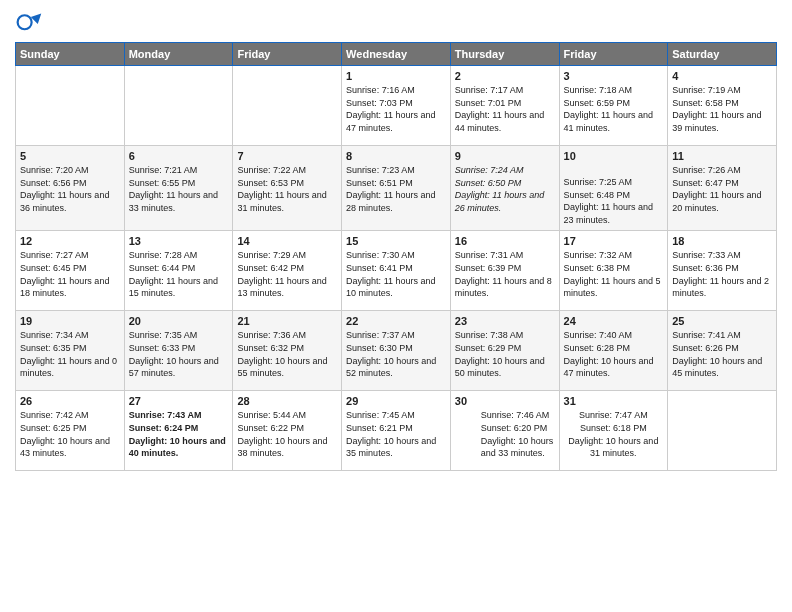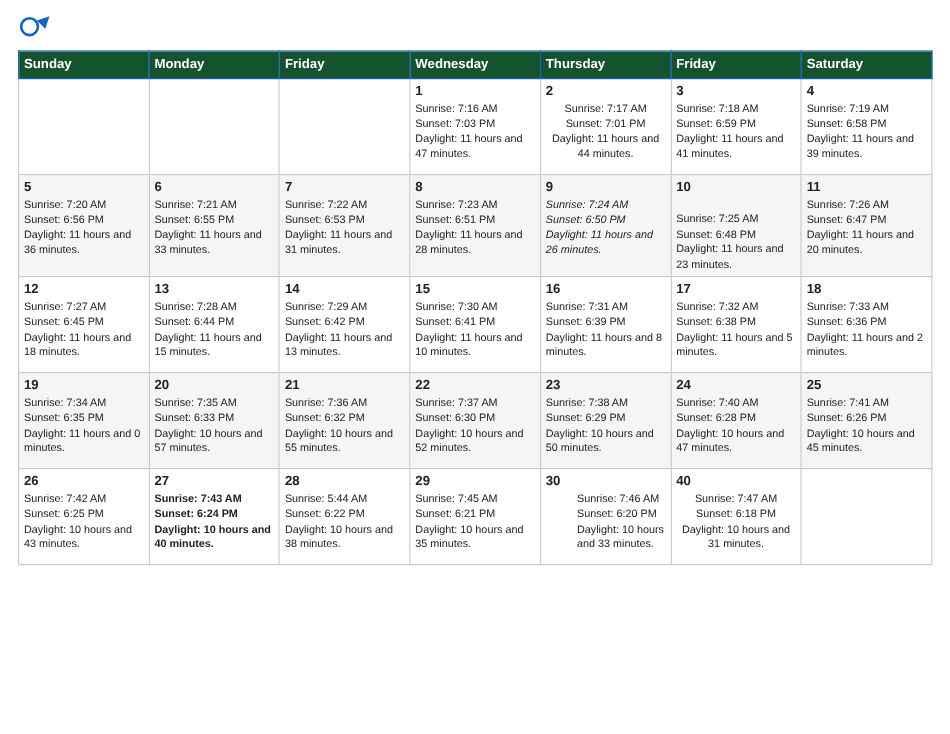--- a/index.html
+++ b/index.html
@@ -48,21 +48,21 @@
     .subtitle {
       font-size: 13px;
       color: #333;
     }
     table {
       width: 100%;
       border-collapse: collapse;
       table-layout: fixed;
     }
     thead tr th {
-      background-color: #14532d;
+      background-color: #737373;
       color: #fff;
       font-size: 11px;
       font-weight: bold;
       padding: 5px 4px;
       text-align: left;
       border: 1px solid #1565c0;
     }
     tbody tr td {
       border: 1px solid #ccc;
       vertical-align: top;
@@ -129,21 +129,21 @@
           <td class="empty-cell"></td>
           <td class="empty-cell"></td>
           <td>
             <span class="day-num">1</span>
             <div class="cell-text" style="white-space: pre-line;">Sunrise: 7:16 AM
 Sunset: 7:03 PM
 Daylight: 11 hours and 47 minutes.</div>
           </td>
           <td>
             <span class="day-num">2</span>
-            <div class="cell-text" style="white-space: pre-line; text-align: center;">Sunrise: 7:17 AM
+            <div class="cell-text" style="white-space: pre-line;">Sunrise: 7:17 AM
 Sunset: 7:01 PM
 Daylight: 11 hours and 44 minutes.</div>
           </td>
           <td>
             <span class="day-num">3</span>
             <div class="cell-text" style="white-space: pre-line;">Sunrise: 7:18 AM
 Sunset: 6:59 PM
 Daylight: 11 hours and 41 minutes.</div>
           </td>
           <td>
@@ -310,21 +310,21 @@
 Sunset: 6:21 PM
 Daylight: 10 hours and 35 minutes.</div>
           </td>
           <td>
             <span class="day-num">30</span>
             <div class="cell-text" style="white-space: pre-line; margin-left: 26px;">Sunrise: 7:46 AM
 Sunset: 6:20 PM
 Daylight: 10 hours and 33 minutes.</div>
           </td>
           <td>
-            <span class="day-num">40</span>
+            <span class="day-num">31</span>
             <div class="cell-text" style="white-space: pre-line; text-align: center;">Sunrise: 7:47 AM
 Sunset: 6:18 PM
 Daylight: 10 hours and 31 minutes.</div>
           </td>
           <td class="empty-cell"></td>
         </tr>
       </tbody>
   </table>
 </div>
 

